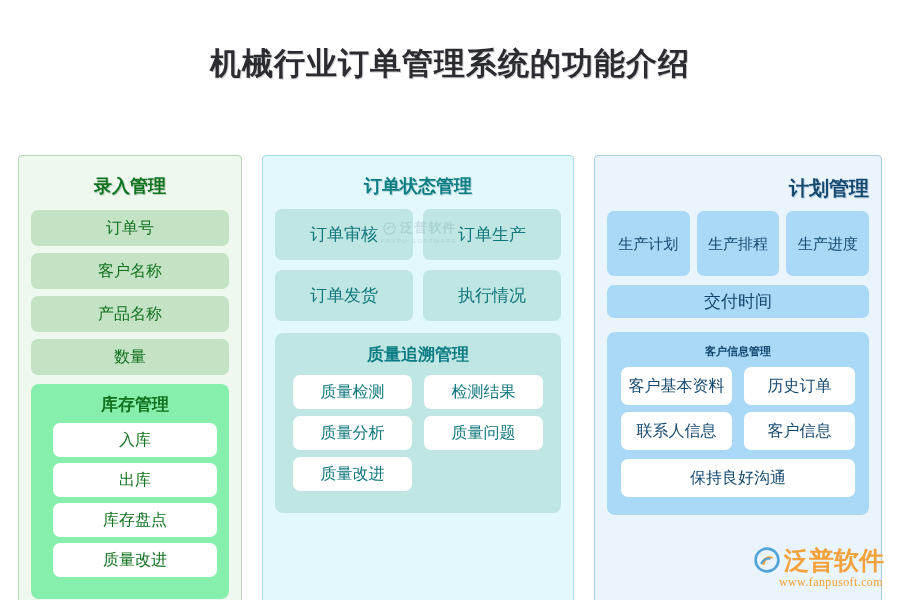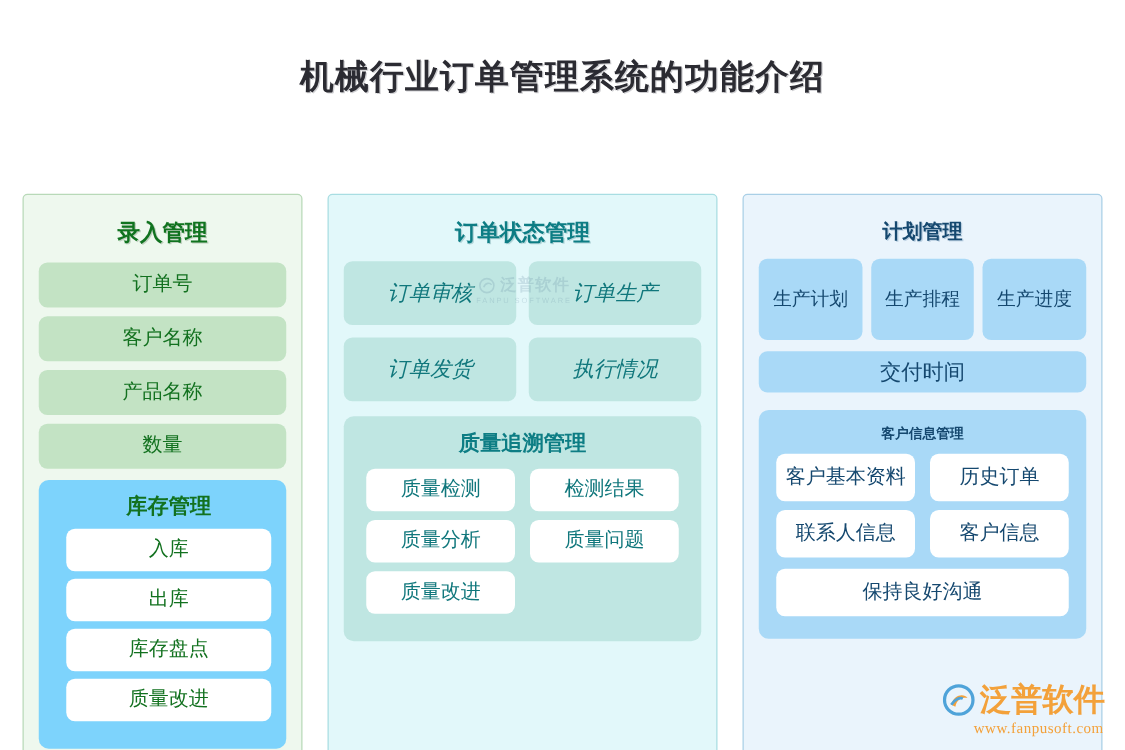--- a/index.html
+++ b/index.html
@@ -11,21 +11,21 @@
     height: 600px;
     background: #ffffff;
     font-family: "Liberation Sans", "DejaVu Sans", sans-serif;
     overflow: hidden;
     position: relative;
   }
 
   
   .page-title {
     text-align: center;
-    font-size: 27px;
+    font-size: 31px;
     font-weight: bold;
     color: #2b2b32;
     letter-spacing: 1px;
     margin: 0;
     padding-top: 47px;
     line-height: 1.1;
     text-shadow: 1px 1px 0 rgba(120,120,130,0.35);
   }
 
   
@@ -74,24 +74,25 @@
     margin: 11px 0 13px 0;
     text-shadow: 1px 1px 0 rgba(130,160,130,0.45);
   }
   .heading-teal {
     font-size: 18px;
     color: #0d7d84;
     margin: 11px 0 12px 0;
     text-shadow: 1px 1px 0 rgba(120,170,175,0.45);
   }
   .heading-blue {
-    font-size: 16px;
+    font-size: 20px;
     color: #15486f;
     margin: 11px 0 12px 0;
     text-shadow: 1px 1px 0 rgba(125,160,190,0.45);
+    text-align: right;
   }
   .heading-sub-green {
     font-size: 17px;
     color: #12711f;
     margin: 10px 0 9px 0;
   }
   .heading-sub-teal {
     font-size: 17px;
     color: #0d7d84;
     margin: 11px 0 11px 0;
@@ -156,41 +157,40 @@
     font-size: 16px;
   }
 
   
   .subsection {
     border-radius: 8px;
     padding: 2px 12px 16px 12px;
     box-sizing: border-box;
   }
   .sub-green {
-    background: #7dd3fc;
+    background: #86efac;
     margin-top: 9px;
     padding-left: 22px;
   }
   .sub-teal {
     background: #bfe6e2;
     margin-top: 12px;
     padding: 2px 18px 22px 18px;
   }
   .sub-blue {
     background: #a9d9f7;
     margin-top: 14px;
     padding: 2px 14px 18px 14px;
   }
 
   
   .grid2 {
     display: grid;
     grid-template-columns: 1fr 1fr;
     gap: 10px;
-    font-style: italic;
   }
   .grid2-tight {
     display: grid;
     grid-template-columns: 1fr 1fr;
     gap: 7px 12px;
   }
   .grid3 {
     display: grid;
     grid-template-columns: 1fr 1fr 1fr;
     gap: 7px;

